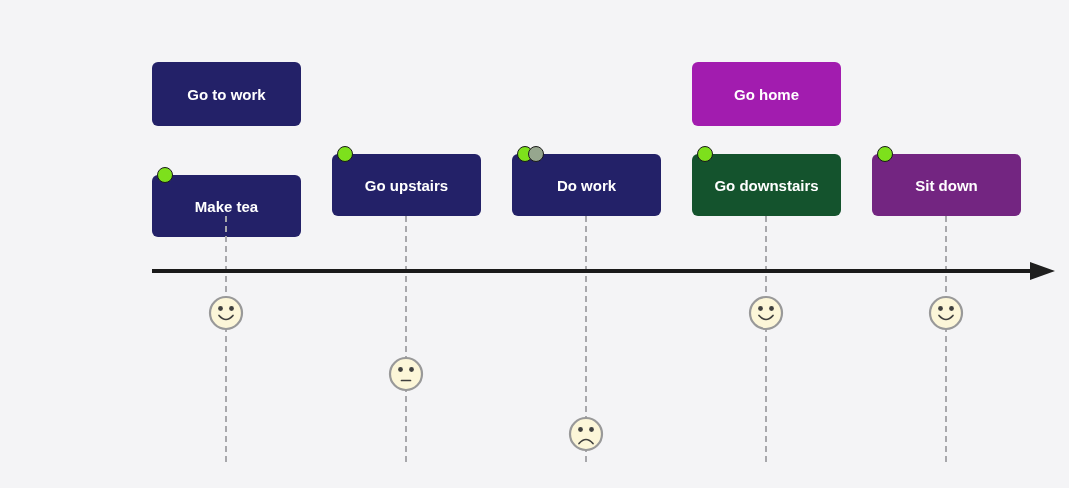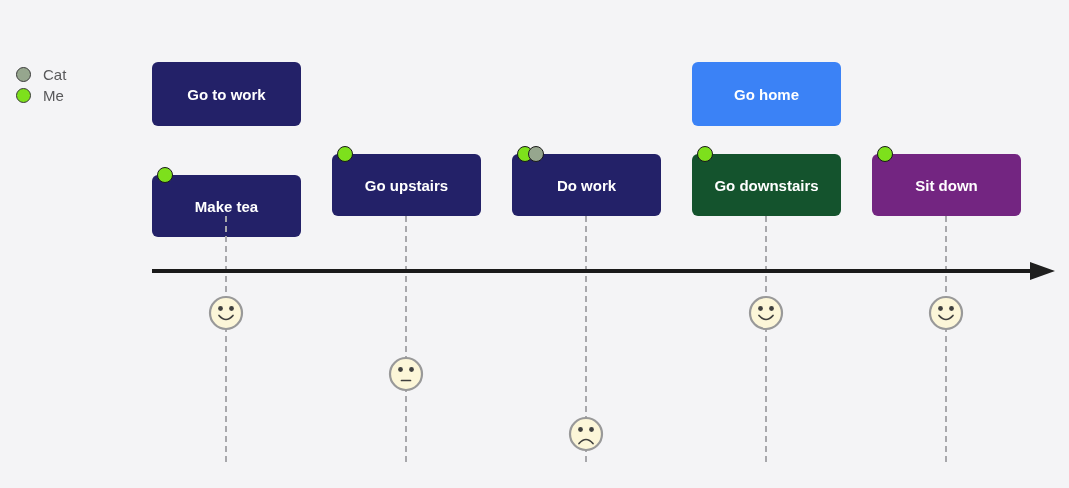--- a/index.html
+++ b/index.html
@@ -51,35 +51,25 @@
     border-top:9px solid transparent;
     border-bottom:9px solid transparent;
     border-left:25px solid #1f1f1f;z-index:2;
   }
   .face{position:absolute;width:36px;height:36px;z-index:3;}
 </style>
 </head>
 <body>
 
 <div class="canvas">
-  <div class="legend" id="legend">
-      <div class="legend-item">
-        <span class="legend-swatch" style="background: rgb(150, 166, 142);"></span>
-        <span class="legend-label">Cat</span>
-      </div>
-      <div class="legend-item">
-        <span class="legend-swatch" style="background: rgb(125, 224, 28);"></span>
-        <span class="legend-label">Me</span>
-      </div>
-    </div>
   <div id="boxes">
       <div class="tbox" style="left: 152px; top: 62px; height: 64px; background: rgb(35, 33, 104);">
         <span class="tbox-label">Go to work</span>
       </div>
-      <div class="tbox" style="left: 692px; top: 62px; height: 64px; background: #3b82f6;">
+      <div class="tbox" style="left: 692px; top: 62px; height: 64px; background: #a21caf;">
         <span class="tbox-label">Go home</span>
       </div>
       <div class="tbox" style="left: 152px; top: 154px; height: 62px; background: rgb(35, 33, 104); margin-top: 21px;">
         <span class="tbox-label">Make tea</span>
         <span class="marker" style="left: 5px; z-index: 1; background: rgb(125, 224, 28);"></span>
       </div>
       <div class="tbox" style="left: 332px; top: 154px; height: 62px; background: rgb(35, 33, 104);">
         <span class="tbox-label">Go upstairs</span>
         <span class="marker" style="left: 5px; z-index: 1; background: rgb(125, 224, 28);"></span>
       </div>

